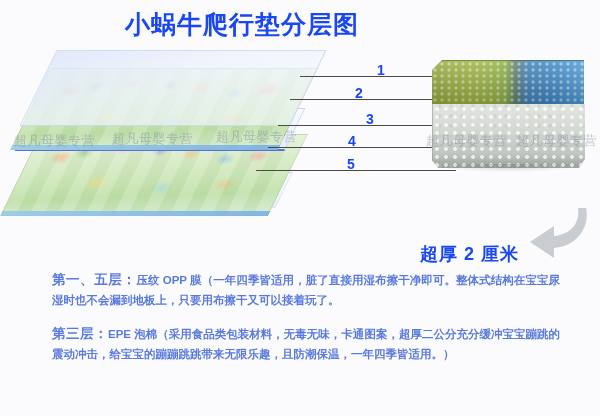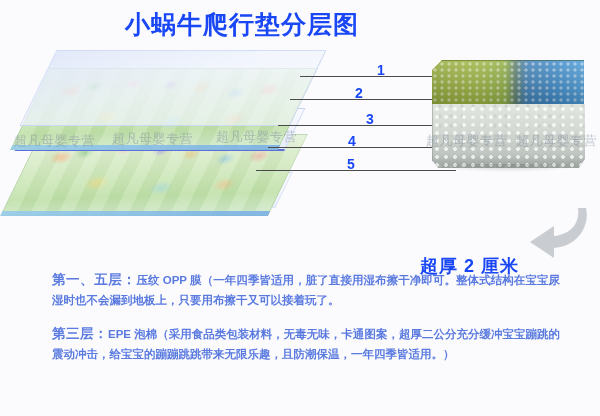--- a/index.html
+++ b/index.html
@@ -204,21 +204,21 @@
     position: absolute;
     left: 2px; top: 104px;
     width: 148px; height: 8px;
     background: radial-gradient(ellipse at 50% 0%, rgba(90,100,95,.35), rgba(90,100,95,0) 72%);
   }
 
   
   .thickness {
     position: absolute;
     left: 420px;
-    top: 208px;
+    top: 196px;
     font-size: 18px;
     font-weight: bold;
     color: #1a47f5;
     letter-spacing: 1px;
     white-space: nowrap;
   }
   .arrow-svg {
     position: absolute;
     left: 520px;
     top: 160px;

